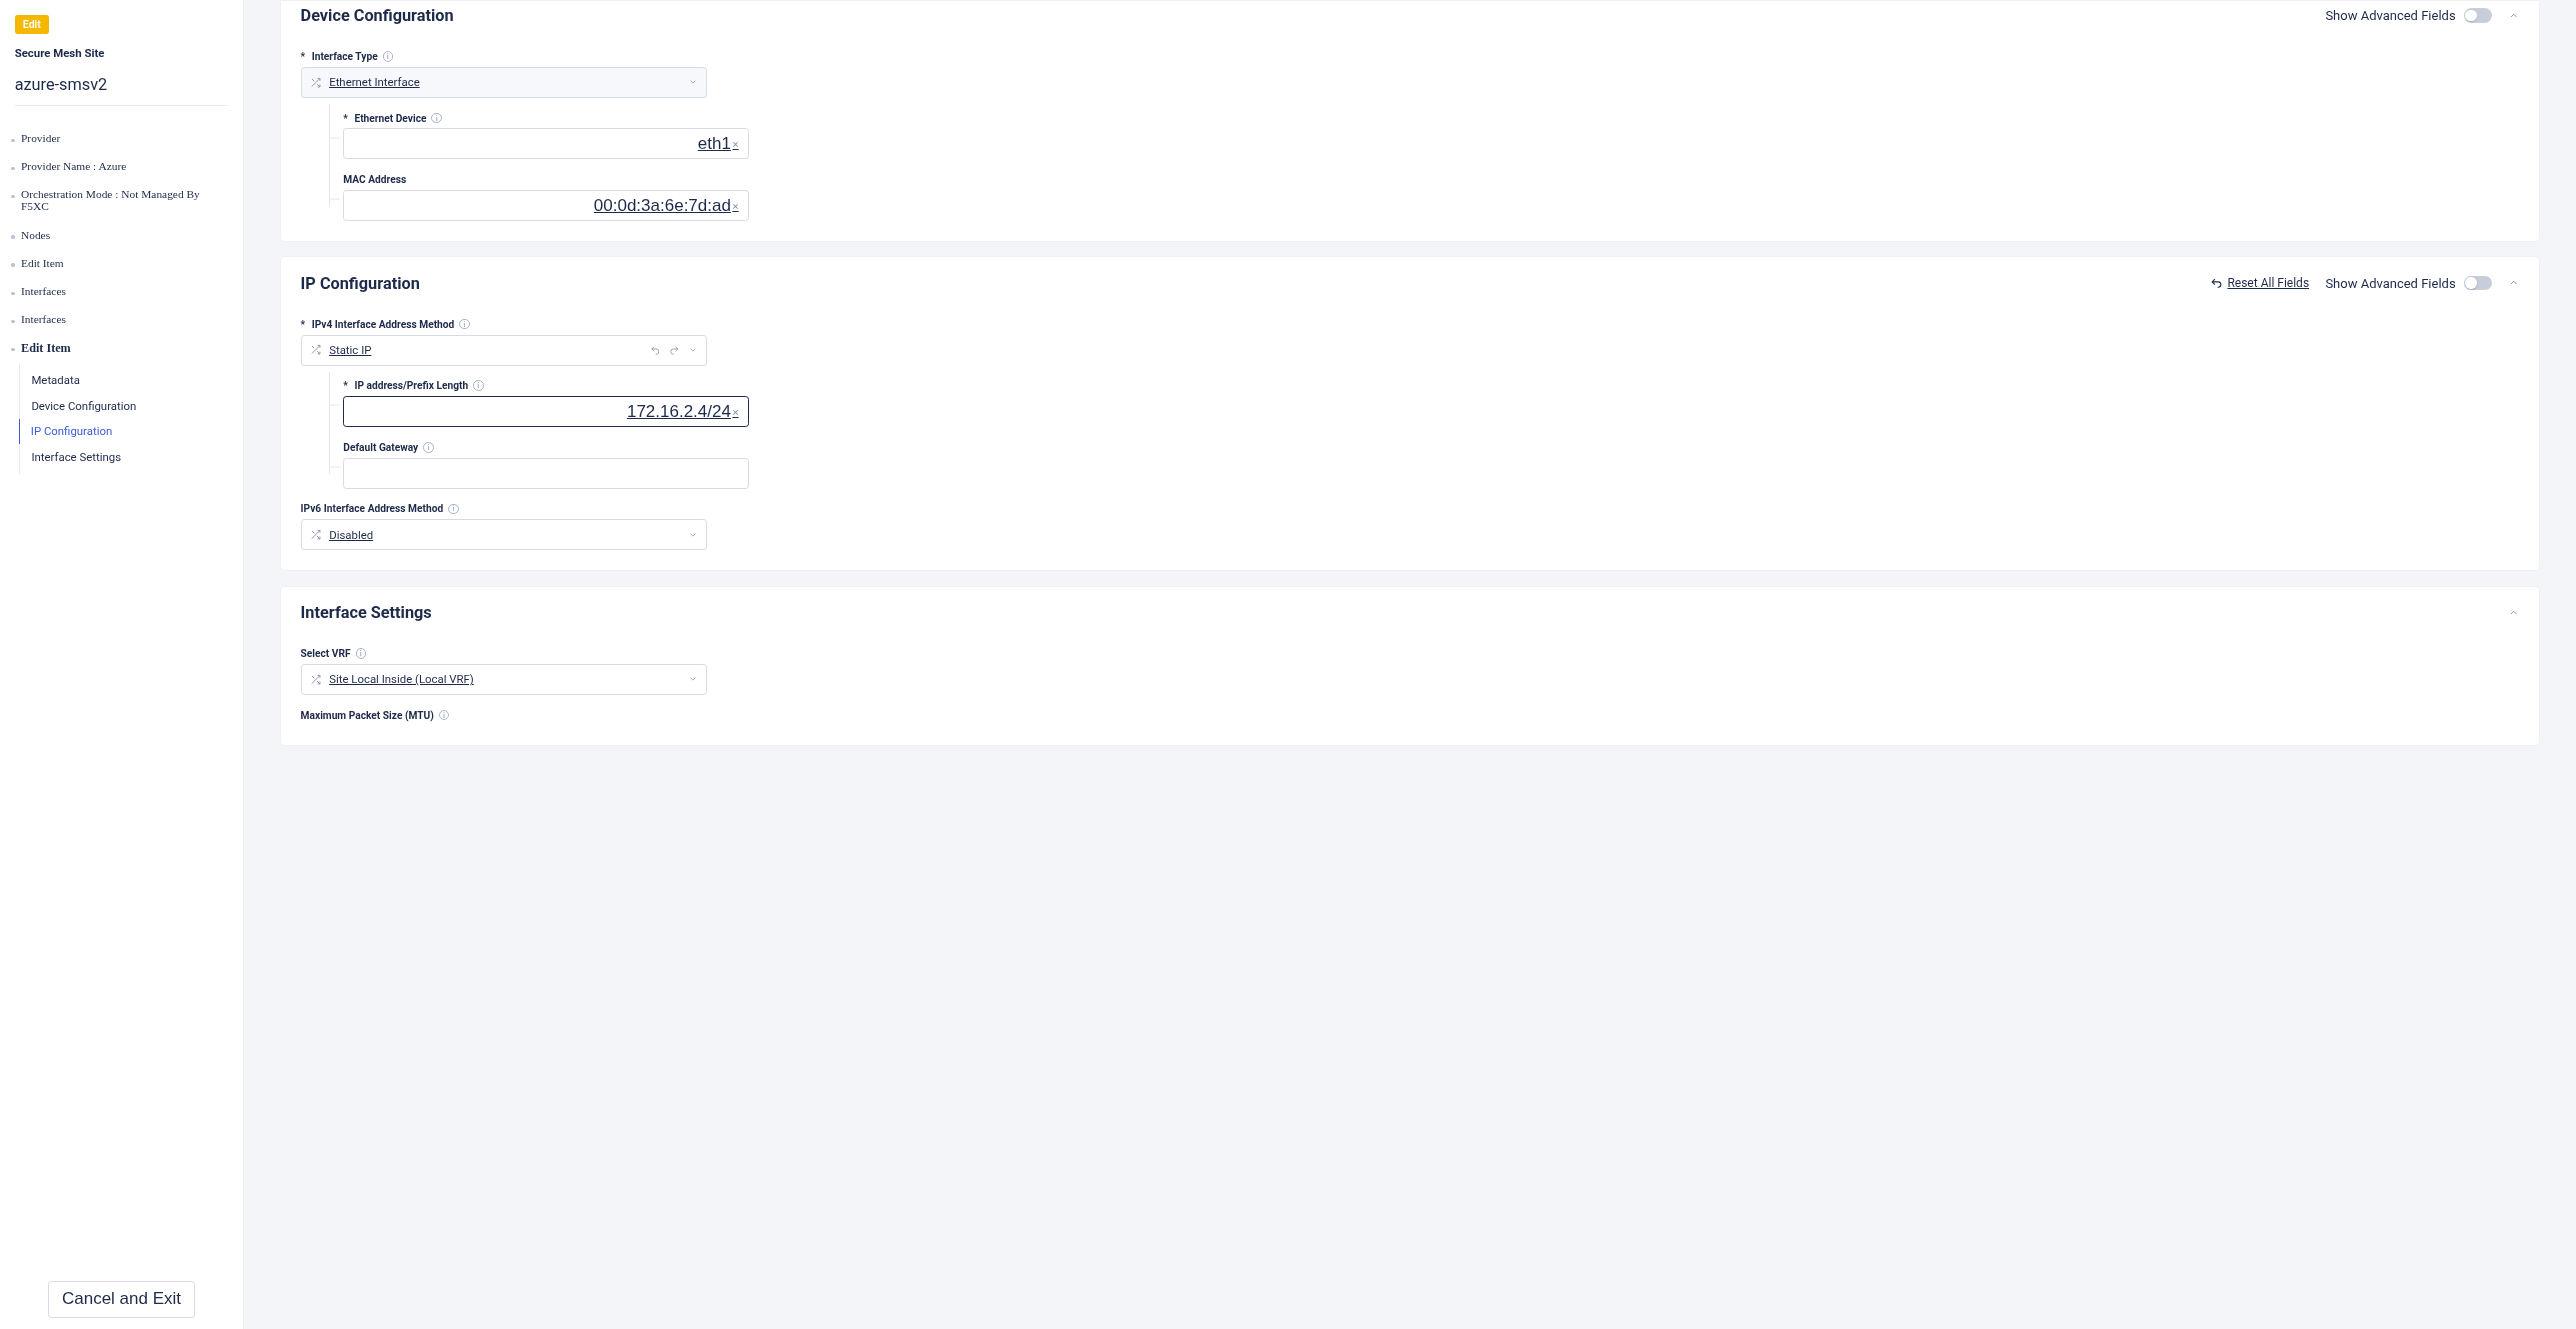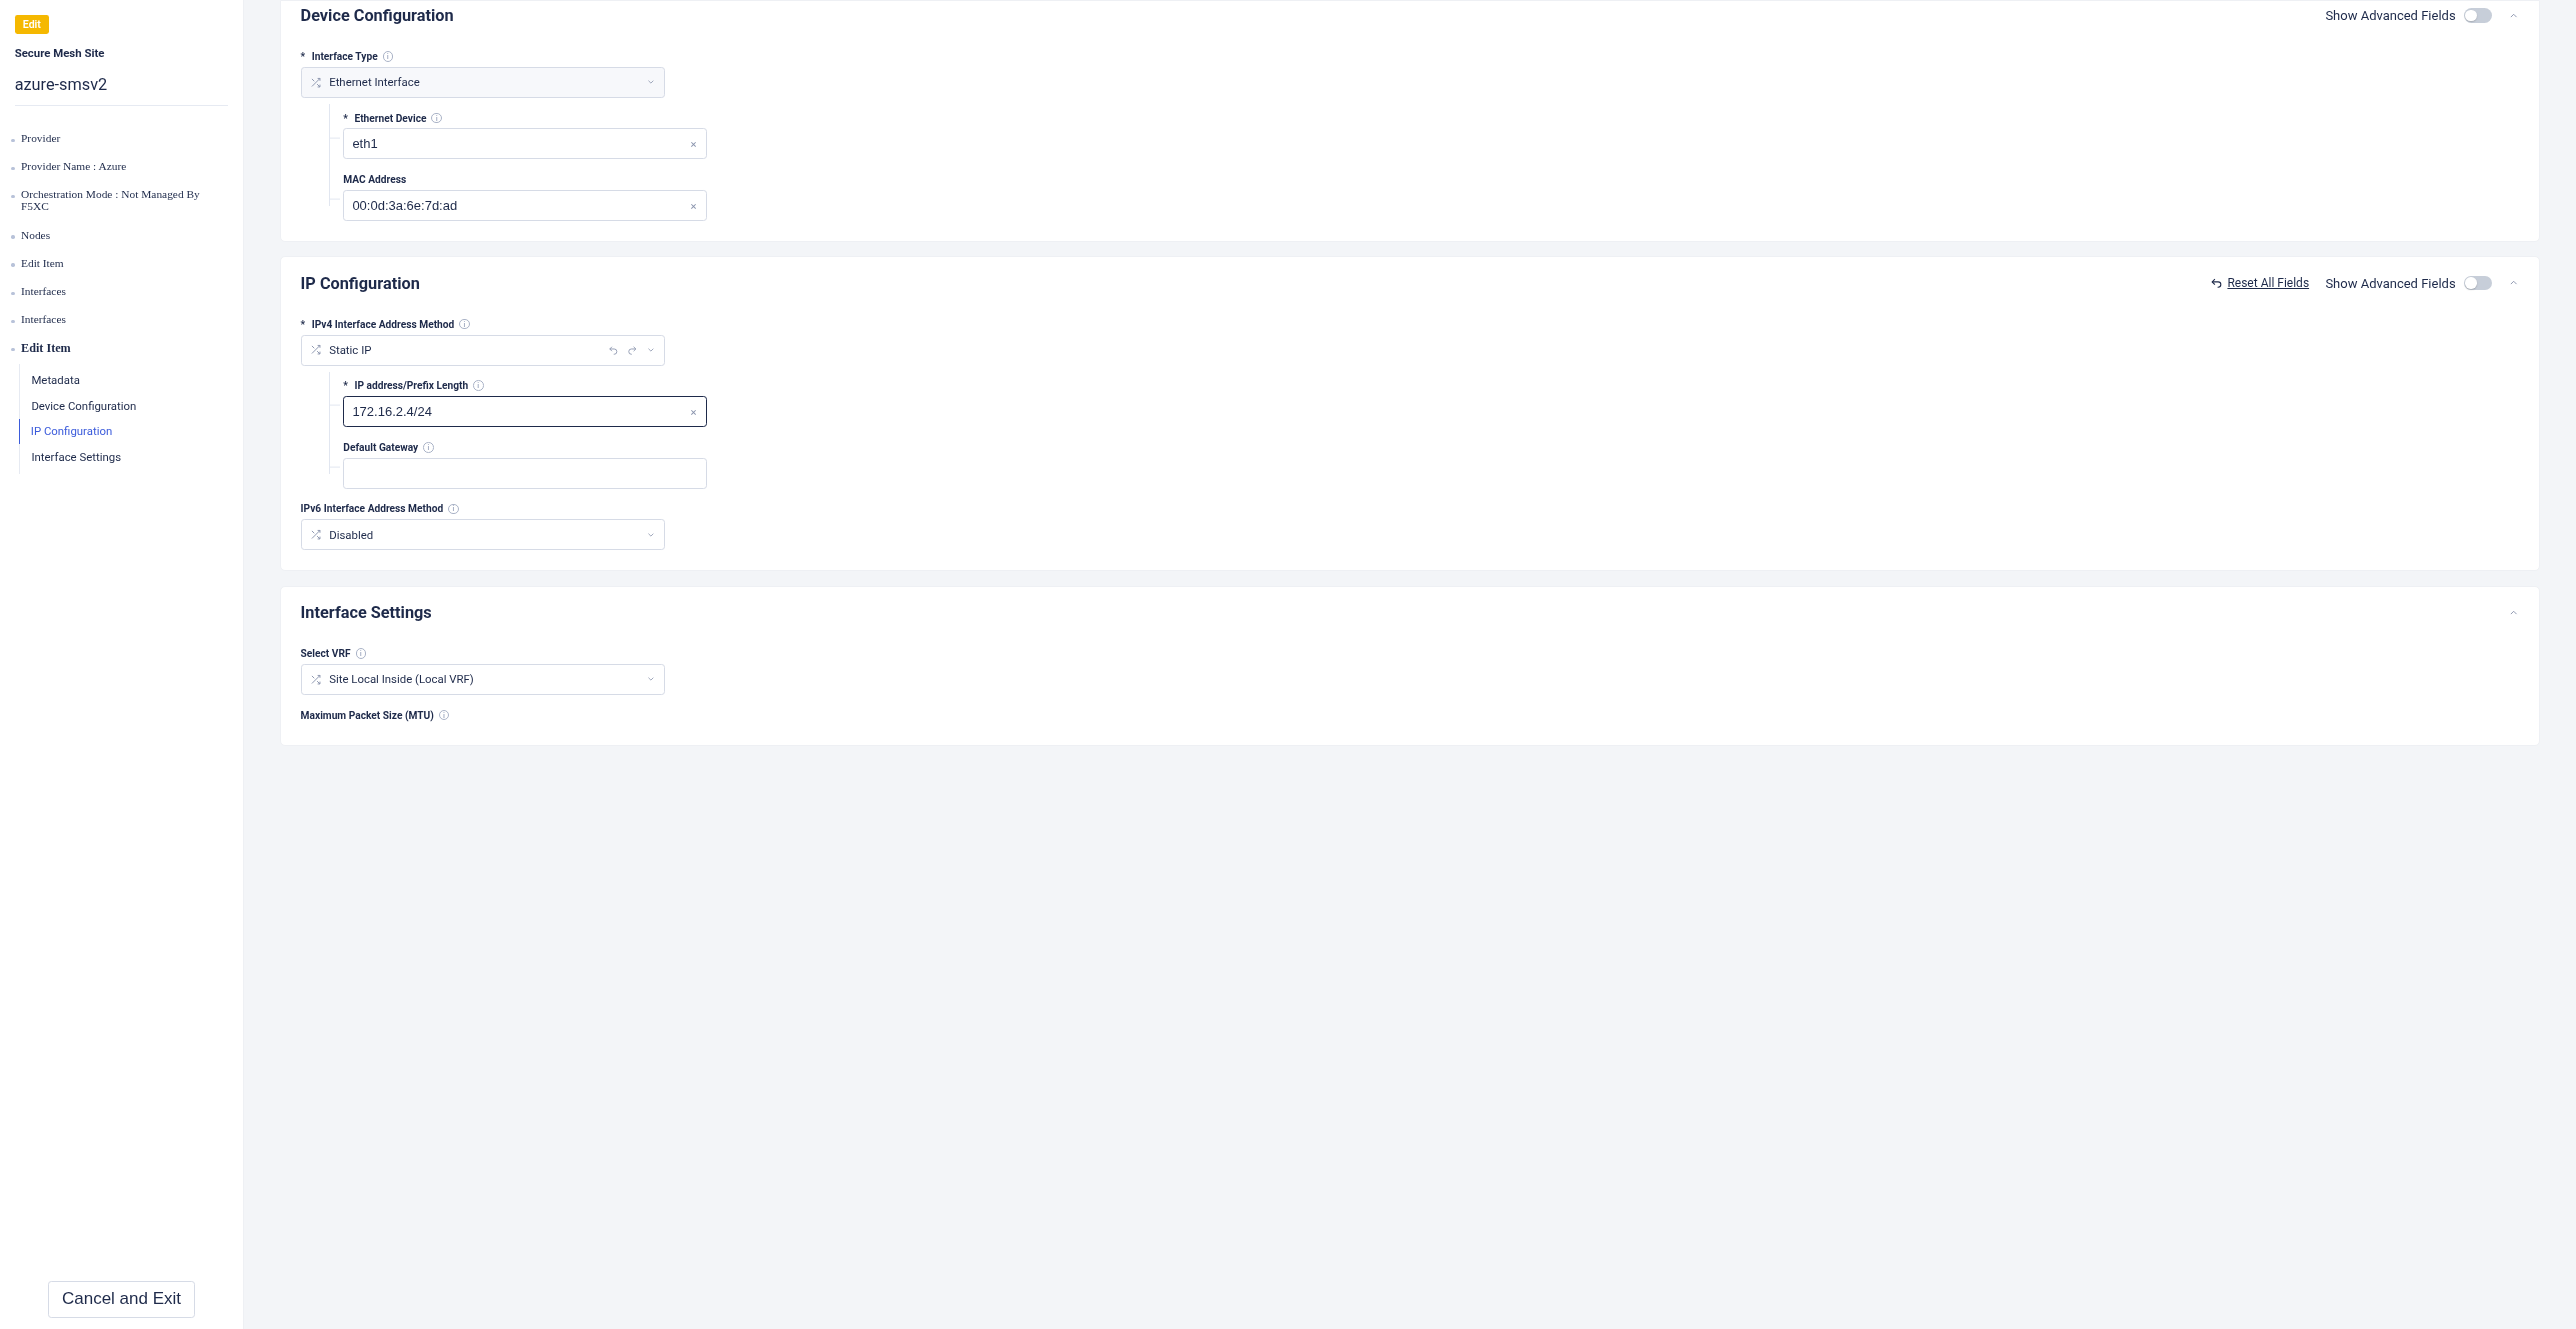--- a/index.html
+++ b/index.html
@@ -144,41 +144,42 @@
     width: 375px;
     position: relative;
     font-size: 11.4px;
   }
   .select { gap: 8.1px; cursor: pointer; }
   .select .lead-icon { color: #8a94ad; display: inline-flex; }
   .select .select-text { flex: 1; }
   .select .select-icons { display: inline-flex; gap: 8.1px; color: #8a94ad; }
   .select.muted { background: #f7f8fb; }
   .input input {
-    border: none; outline: none; width: 100%; font-size: 13px; color: #1e2a4a;
+    border: none; outline: none; width: 100%; font-size: 17px; color: #1e2a4a;
     background: transparent;
+    text-align: right;
   }
   .input .clear {
     color: #8a94ad; cursor: pointer; padding: 0 1.6px; font-size: 11.4px;
   }
   .input.focused { border: 1.6px solid #1e2a4a; }
   .nested { margin-left: 28px; position: relative; padding-left: 14.7px; }
   .nested::before {
     content: "";
     position: absolute;
     left: 0; top: -8.1px; bottom: 14.7px;
     border-left: 0.8px solid #e1e6f0;
   }
   .nested .field-label::before {
     content: "";
     position: absolute;
     left: 0; width: 11.4px; border-top: 0.8px solid #e1e6f0;
     transform: translateY(19.6px);
   }
-  .row-460 { width: 364px; }
+  .row-460 { width: 406px; text-decoration: underline; }
   svg { display: block; }
 </style>
 </head>
 <body>
 
 <div class="app">
 
   <aside class="sidebar">
     <div class="sidebar-top">
       <span class="edit-badge">Edit</span>

